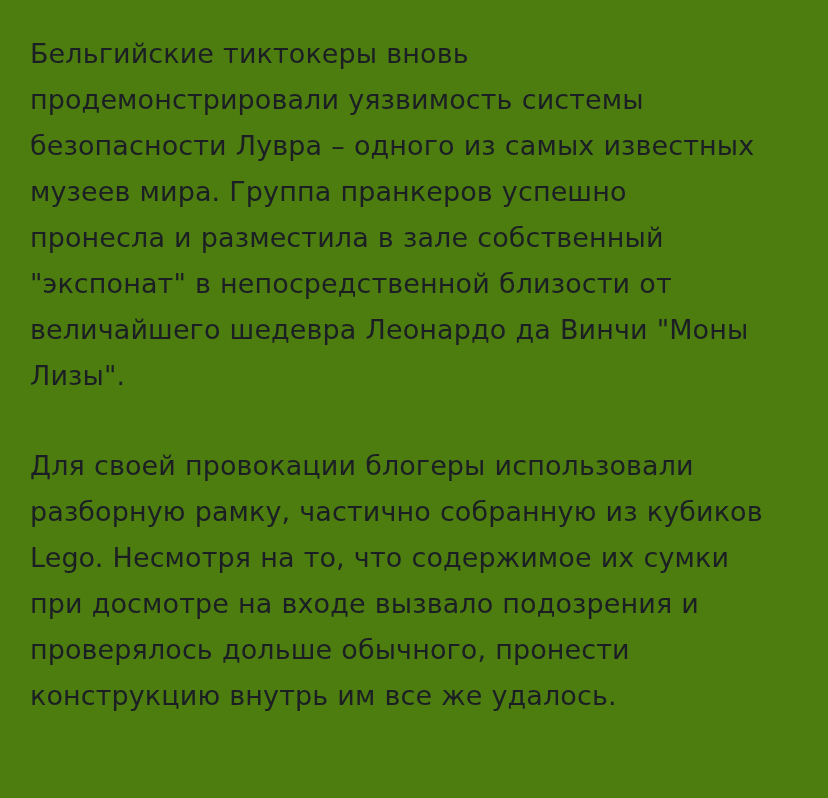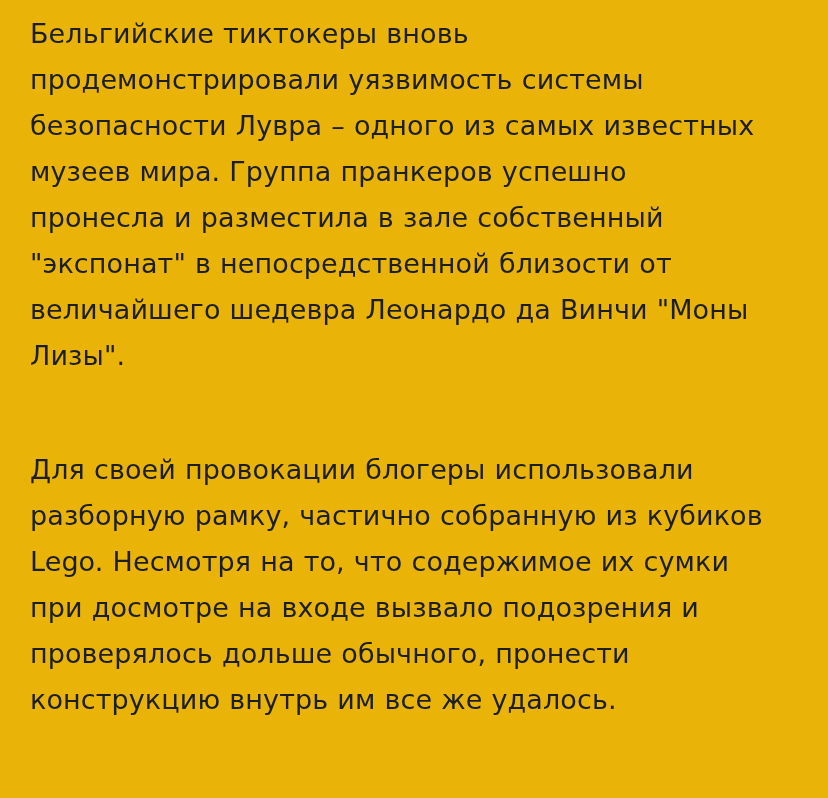--- a/index.html
+++ b/index.html
@@ -10,36 +10,36 @@
   body {
     width: 828px;
     height: 798px;
     overflow: hidden;
     font-family: "DejaVu Sans", "Liberation Sans", sans-serif;
   }
   .article {
     box-sizing: border-box;
     width: 828px;
     height: 798px;
-    padding: 11px 62px 0 30px;
-    background: #eab308;
+    padding: 31px 62px 0 30px;
+    background: #4d7c0f;
   }
   .para {
     margin: 0;
     color: #1b1f24;
     font-size: 27px;
     line-height: 46px;
     font-weight: 400;
     letter-spacing: 0.1px;
     word-spacing: 0.4px;
     text-align: left;
     white-space: pre-wrap;
   }
   .para + .para {
-    margin-top: 68px;
+    margin-top: 44px;
   }
 </style>
 </head>
 <body>
 
 <div class="article">
   <p class="para">Бельгийские тиктокеры вновь продемонстрировали уязвимость системы безопасности Лувра – одного из самых известных музеев мира. Группа пранкеров успешно пронесла и разместила в зале собственный "экспонат" в непосредственной близости от величайшего шедевра Леонардо да Винчи "Моны Лизы".</p>
   <p class="para">Для своей провокации блогеры использовали разборную рамку, частично собранную из кубиков Lego. Несмотря на то, что содержимое их сумки при досмотре на входе вызвало подозрения и проверялось дольше обычного, пронести конструкцию внутрь им все же удалось.</p>
 </div>
 

